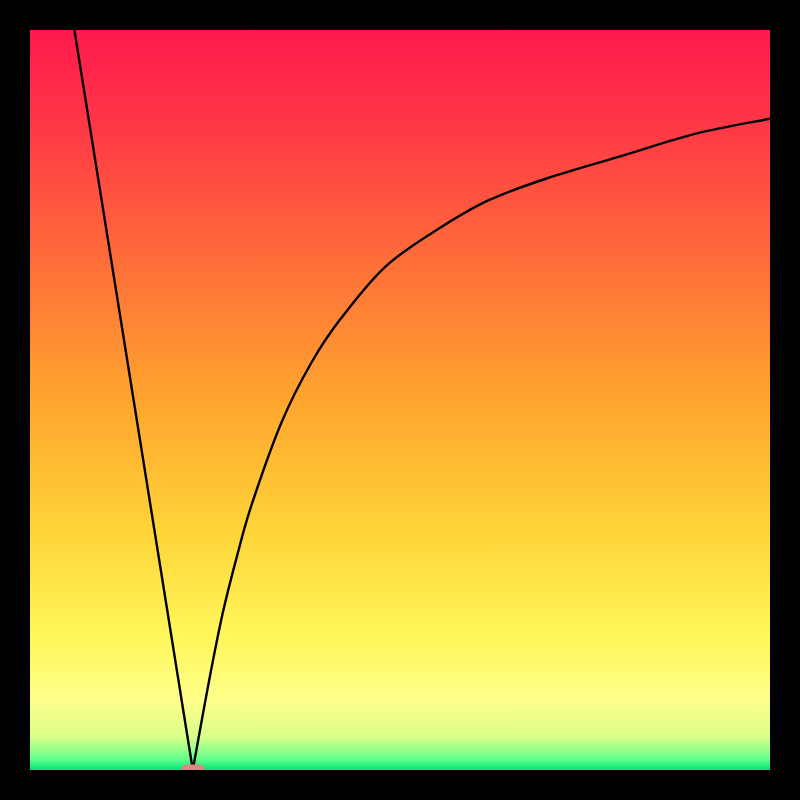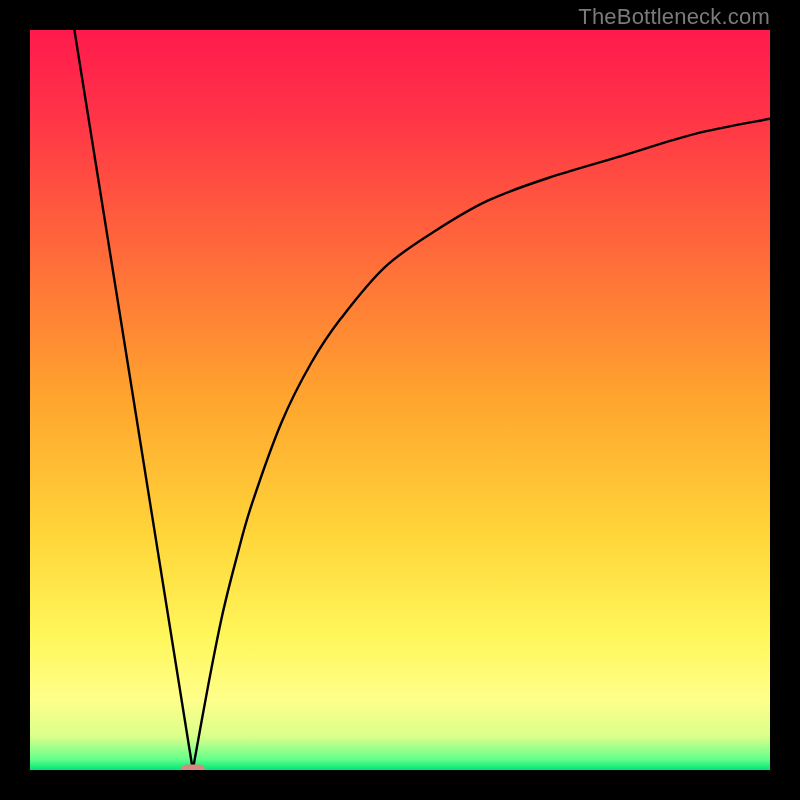--- a/index.html
+++ b/index.html
@@ -55,21 +55,20 @@
     left: 0;
     top: 0;
     width: 100%;
     height: 100%;
   }
 </style>
 </head>
 <body>
 
 <div class="frame">
-  <div class="watermark">TheBottleneck.com</div>
 
   <div class="plot-area">
     <svg class="gradient-bg" viewBox="0 0 740 740" preserveAspectRatio="none">
       <defs>
         <linearGradient id="bg-grad" x1="0" y1="0" x2="0" y2="1">
             <stop offset="0%" stop-color="#ff1a4d"></stop>
             <stop offset="12%" stop-color="#ff3547"></stop>
             <stop offset="30%" stop-color="#ff6a3a"></stop>
             <stop offset="50%" stop-color="#ffa52e"></stop>
             <stop offset="68%" stop-color="#ffd539"></stop>

